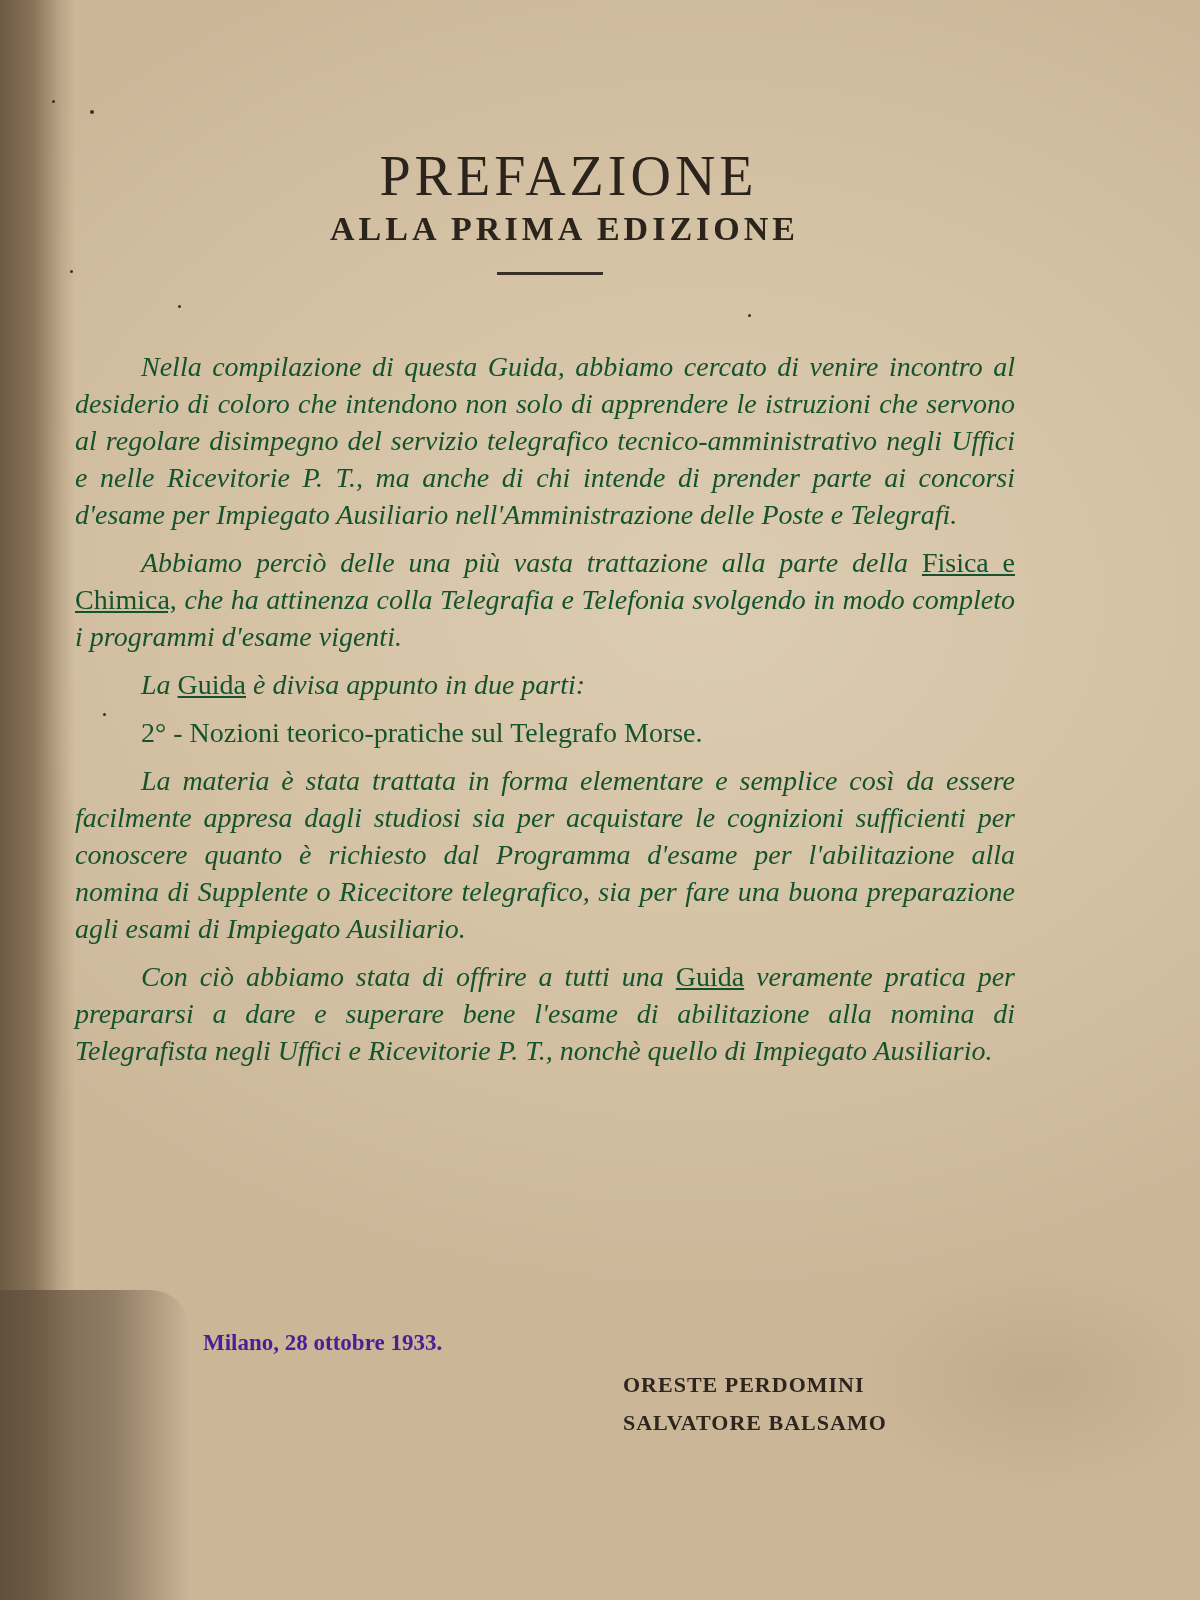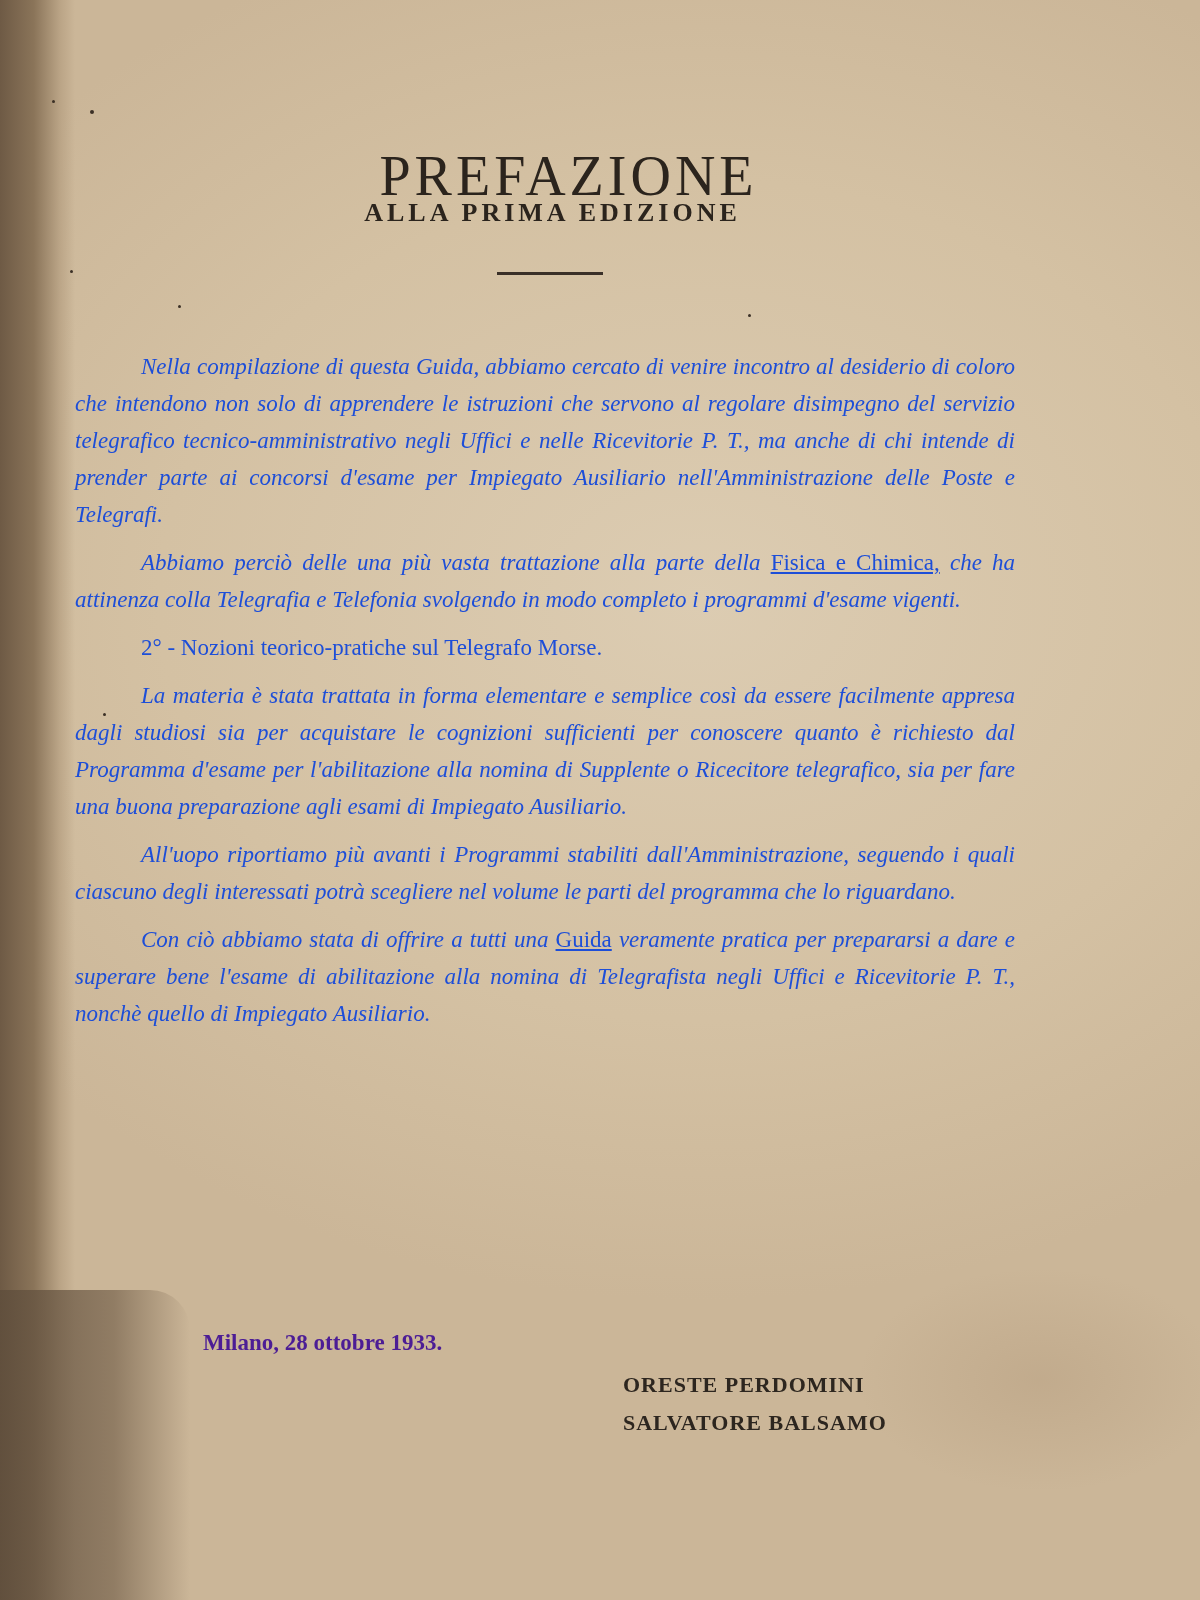--- a/index.html
+++ b/index.html
@@ -24,30 +24,30 @@
     background: linear-gradient(to right, rgba(95,78,60,0.85) 0%, rgba(120,100,78,0.7) 60%, rgba(150,128,100,0) 100%);
     border-top-right-radius: 40px;
   }
   .title {
     position: absolute; left: 0; width: 1105px; top: 128px; text-align: center;
     font-size: 56px; letter-spacing: 4px; font-weight: normal; color: #2b241d;
     margin: 16px;
   }
   .subtitle {
     position: absolute; left: 0; width: 1105px; top: 198px; text-align: center;
-    font-size: 26px; letter-spacing: 4px; color: #2b241d; margin: 0;
+    font-size: 34px; letter-spacing: 4px; color: #2b241d; margin: 12px;
   }
   .rule {
     position: absolute; left: 497px; top: 272px; width: 106px; height: 3px;
     background: #3a3028;
   }
   .body {
     position: absolute; left: 75px; top: 348px; width: 940px;
-    font-size: 23px; line-height: 37px; text-align: justify;
-    font-style: italic; color: #1d4ed8;
+    font-size: 28px; line-height: 37px; text-align: justify;
+    font-style: italic; color: #14532d;
   }
   .body p { margin: 0 0 11px 0; text-indent: 66px; }
   .body .roman { font-style: normal; text-decoration: underline; }
   .list-item {
     font-style: normal; margin: 0 0 11px 130px; text-indent: 0;
   }
   .dateline {
     position: absolute; left: 203px; top: 1330px; font-size: 23px;
     font-weight: bold; color: #4c1d95;
   }
@@ -73,21 +73,21 @@
 <span class="speck" style="left:748px;top:314px;width:3px;height:3px;"></span>
 <span class="speck" style="left:103px;top:713px;width:3px;height:3px;"></span>
 
 <h1 class="title">PREFAZIONE</h1>
 <h2 class="subtitle">ALLA PRIMA EDIZIONE</h2>
 <div class="rule"></div>
 
 <div class="body">
   <p>Nella compilazione di questa Guida, abbiamo cercato di venire incontro al desiderio di coloro che intendono non solo di apprendere le istruzioni che servono al regolare disimpegno del servizio telegrafico tecnico-amministrativo negli Uffici e nelle Ricevitorie P. T., ma anche di chi intende di prender parte ai concorsi d'esame per Impiegato Ausiliario nell'Amministrazione delle Poste e Telegrafi.</p>
   <p><span>Abbiamo perciò delle una più vasta trattazione alla parte della </span><span class="roman">Fisica e Chimica,</span><span> che ha attinenza colla Telegrafia e Telefonia svolgendo in modo completo i programmi d'esame vigenti.</span></p>
+  <p><span>La </span><span class="roman">Guida</span><span> è divisa appunto in due parti:</span></p>
   <p class="list-item">2° - Nozioni teorico-pratiche sul Telegrafo Morse.</p>
   <p>La materia è stata trattata in forma elementare e semplice così da essere facilmente appresa dagli studiosi sia per acquistare le cognizioni sufficienti per conoscere quanto è richiesto dal Programma d'esame per l'abilitazione alla nomina di Supplente o Ricecitore telegrafico, sia per fare una buona preparazione agli esami di Impiegato Ausiliario.</p>
-  <p>All'uopo riportiamo più avanti i Programmi stabiliti dall'Amministrazione, seguendo i quali ciascuno degli interessati potrà scegliere nel volume le parti del programma che lo riguardano.</p>
   <p><span>Con ciò abbiamo stata di offrire a tutti una </span><span class="roman">Guida</span><span> veramente pratica per prepararsi a dare e superare bene l'esame di abilitazione alla nomina di Telegrafista negli Uffici e Ricevitorie P. T., nonchè quello di Impiegato Ausiliario.</span></p>
 </div>
 
 <div class="dateline">Milano, 28 ottobre 1933.</div>
 <div class="author a1">ORESTE PERDOMINI</div>
 <div class="author a2">SALVATORE BALSAMO</div>
 
 </body></html>

